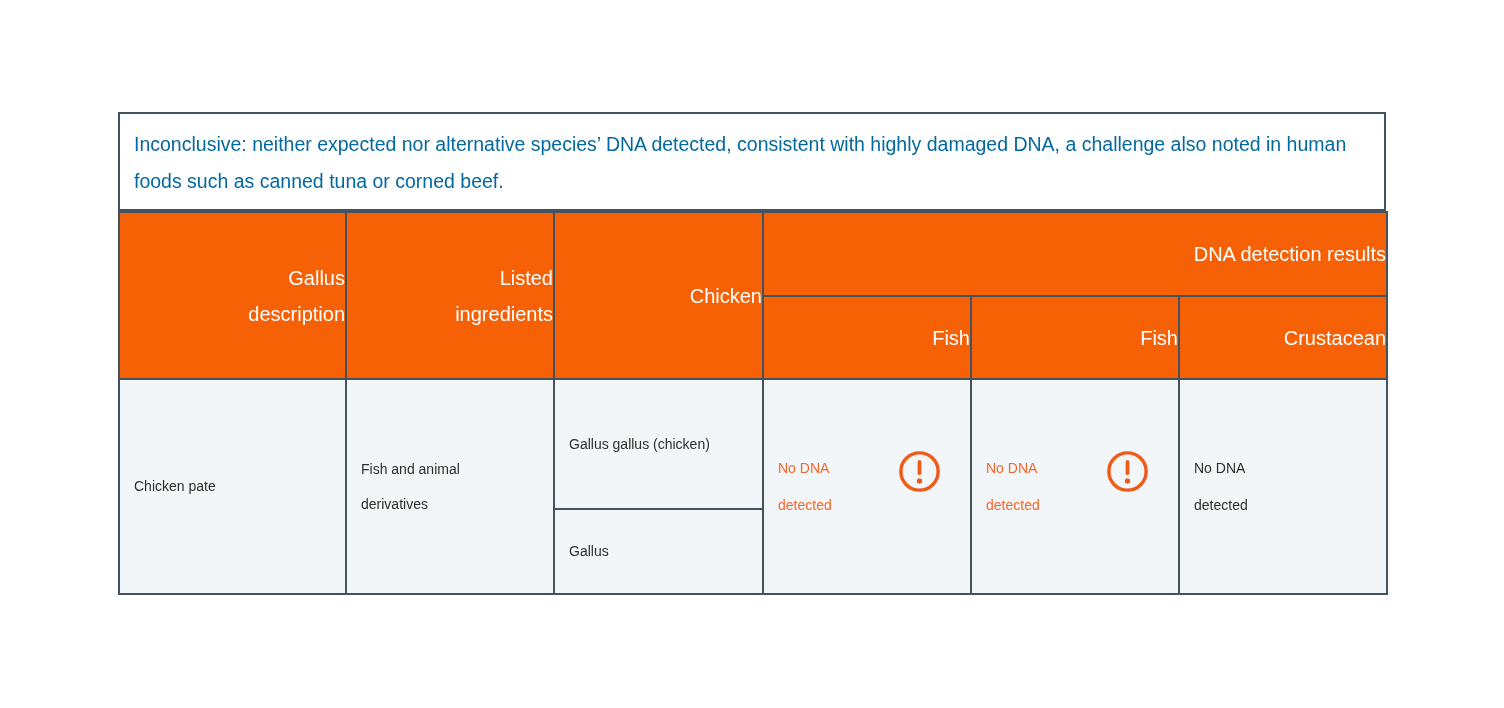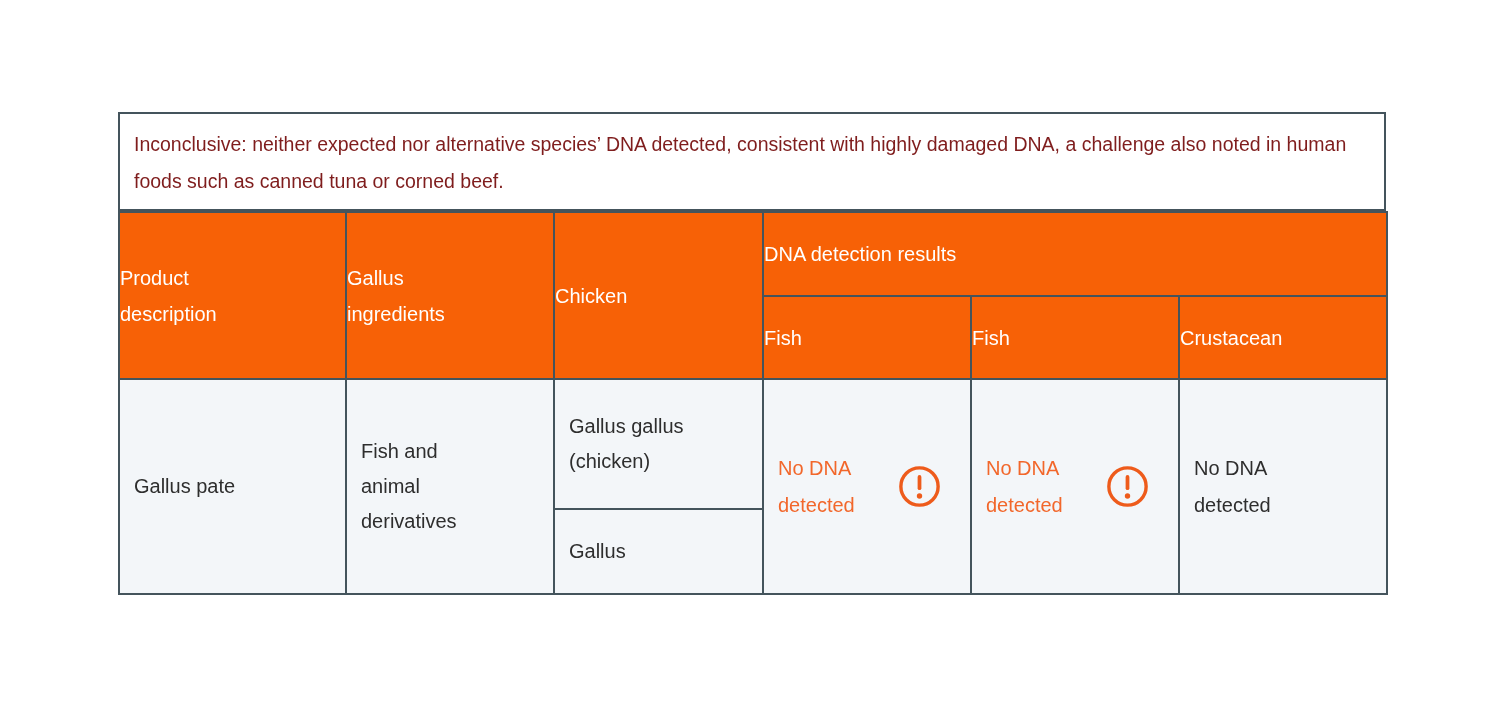--- a/index.html
+++ b/index.html
@@ -18,63 +18,62 @@
 
   
   .note {
     width: 100%;
     height: 99px;
     border: 2px solid #44545C;
     background: #ffffff;
     padding: 12px 18px 12px 14px;
     font-size: 19.5px;
     line-height: 37px;
-    color: #7f1d1d;
+    color: #0369a1;
   }
 
   
   table.results {
     width: 100%;
     border-collapse: collapse;
     table-layout: fixed;
   }
   table.results th,
   table.results td {
     border: 2px solid #44545C;
     font-weight: 400;
     vertical-align: middle;
   }
   table.results th {
     background: #F76106;
     color: #ffffff;
     font-size: 20px;
     line-height: 36px;
-    text-align: left;
+    text-align: right;
     padding: 0;
   }
   table.results td {
     background: #F3F6F9;
     color: #2e2e2e;
-    font-size: 20px;
+    font-size: 14px;
     line-height: 35px;
     text-align: left;
     padding: 0 10px 0 14px;
   }
   tr.hdr-top    { height: 84px; }
   tr.hdr-sub    { height: 83px; }
   tr.body-top   { height: 130px; }
   tr.body-bot   { height: 85px; }
 
   .hdr-wrap-2col { display: inline-block; max-width: 150px; }
   .wrap-ingredients { display: inline-block; max-width: 108px; }
   .wrap-expected    { display: inline-block; max-width: 150px; }
 
   .result {
     display: flex;
-    align-items: center;
     gap: 22px;
   }
   .result .result-text {
     display: inline-block;
     max-width: 98px;
     line-height: 37px;
   }
   .result-alert { color: #F2672B; }
   .result-plain { color: #2e2e2e; }
   .alert-svg { flex: 0 0 auto; display: block; }
@@ -93,24 +92,24 @@
       <col style="width:227px">
       <col style="width:208px">
       <col style="width:209px">
       <col style="width:208px">
       <col style="width:208px">
       <col style="width:208px">
     </colgroup>
     <tbody>
         <tr class="hdr-top">
       <th rowspan="2">
-        <span class="hdr-wrap-2col">Product description</span>
+        <span class="hdr-wrap-2col">Gallus description</span>
       </th>
       <th rowspan="2">
-        <span class="hdr-wrap-2col">Gallus ingredients</span>
+        <span class="hdr-wrap-2col">Listed ingredients</span>
       </th>
       <th rowspan="2">
         <span>Chicken</span>
       </th>
       <th colspan="3">
         <span>DNA detection results</span>
       </th>
     </tr>
     <tr class="hdr-sub">
       <th>
@@ -118,21 +117,21 @@
       </th>
       <th>
         <span>Fish</span>
       </th>
       <th>
         <span>Crustacean</span>
       </th>
     </tr>
     <tr class="body-top">
       <td rowspan="2">
-        <span>Gallus pate</span>
+        <span>Chicken pate</span>
       </td>
       <td rowspan="2">
         <span class="wrap-ingredients">Fish and animal derivatives</span>
       </td>
       <td>
         <span class="wrap-expected">Gallus gallus (chicken)</span>
       </td>
       <td rowspan="2">
         <div class="result">
           <span class="result-text result-alert">No DNA detected</span>

